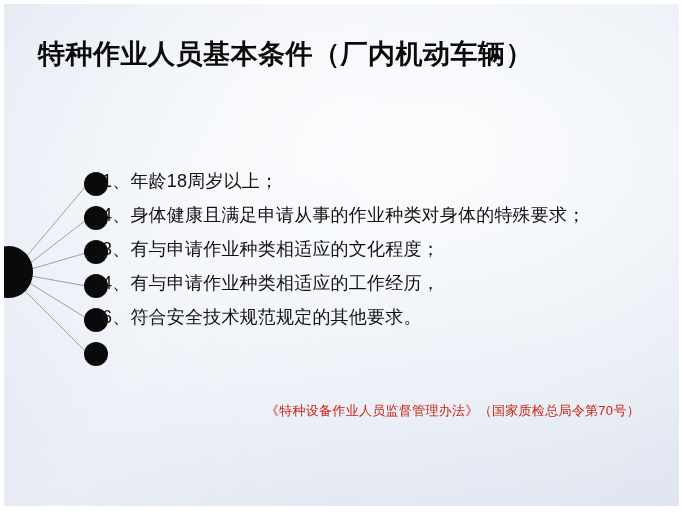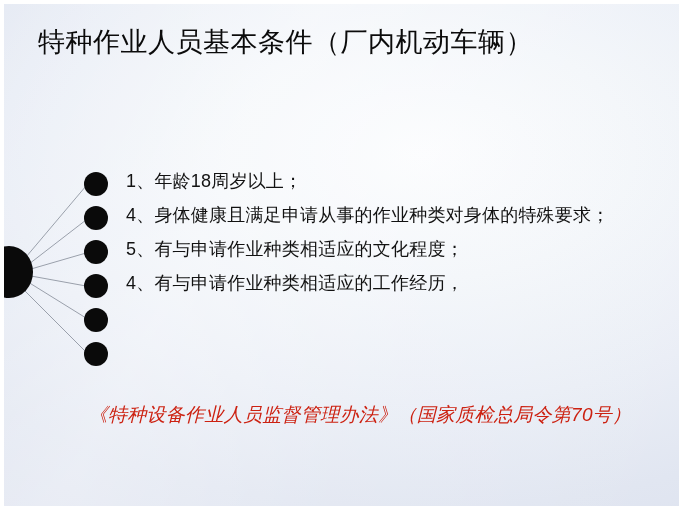--- a/index.html
+++ b/index.html
@@ -50,71 +50,70 @@
         rgba(255,255,255,0.35) 34%,
         rgba(255,255,255,0.10) 62%,
         rgba(255,255,255,0.00) 100%);
     pointer-events: none;
   }
 
   
   .slide-title {
     position: absolute;
     left: 0;
-    top: 20px;
+    top: 32px;
     width: 563px;
     text-align: center;
     font-size: 27px;
-    font-weight: normal;
+    font-weight: bold;
     letter-spacing: 0.5px;
     color: #0b0b0b;
     white-space: nowrap;
     z-index: 5;
   }
 
   
   .diagram-svg {
     position: absolute;
     left: 0;
     top: 0;
     width: 675px;
     height: 502px;
     z-index: 2;
   }
 
   
   .bullet-list {
     position: absolute;
-    left: 122px;
+    left: 98px;
     top: 160px;
     width: 550px;
     z-index: 4;
   }
   .bullet-row {
     height: 34px;
     line-height: 34px;
     font-size: 18px;
     color: #121212;
     white-space: nowrap;
     letter-spacing: 0.2px;
   }
 
   
   .citation {
     position: absolute;
     left: 76px;
     top: 398px;
     width: 560px;
-    text-align: center;
-    font-size: 19px;
+    text-align: right;
+    font-size: 13px;
     color: #cc2111;
     white-space: nowrap;
     letter-spacing: 0.3px;
     z-index: 4;
-    font-style: italic;
   }
 </style>
 </head>
 <body>
 
 <div class="slide-frame">
   <div class="slide-canvas">
 
     <div class="slide-title">特种作业人员基本条件（厂内机动车辆）</div>
 
@@ -134,20 +133,21 @@
       <circle cx="92" cy="214" r="12" fill="#0a0a0a"></circle>
       <circle cx="92" cy="248" r="12" fill="#0a0a0a"></circle>
       <circle cx="92" cy="282" r="12" fill="#0a0a0a"></circle>
       <circle cx="92" cy="316" r="12" fill="#0a0a0a"></circle>
       <circle cx="92" cy="350" r="12" fill="#0a0a0a"></circle>
     </svg>
 
     <div class="bullet-list">
       <div class="bullet-row">1、年龄18周岁以上；</div>
       <div class="bullet-row">4、身体健康且满足申请从事的作业种类对身体的特殊要求；</div>
-      <div class="bullet-row">5、有与申请作业种类相适应的文化程度；</div>
+      <div class="bullet-row">3、有与申请作业种类相适应的文化程度；</div>
       <div class="bullet-row">4、有与申请作业种类相适应的工作经历，</div>
+      <div class="bullet-row">6、符合安全技术规范规定的其他要求。</div>
     </div>
 
     <div class="citation">《特种设备作业人员监督管理办法》（国家质检总局令第70号）</div>
 
   </div>
 </div>
 
 </body></html>

